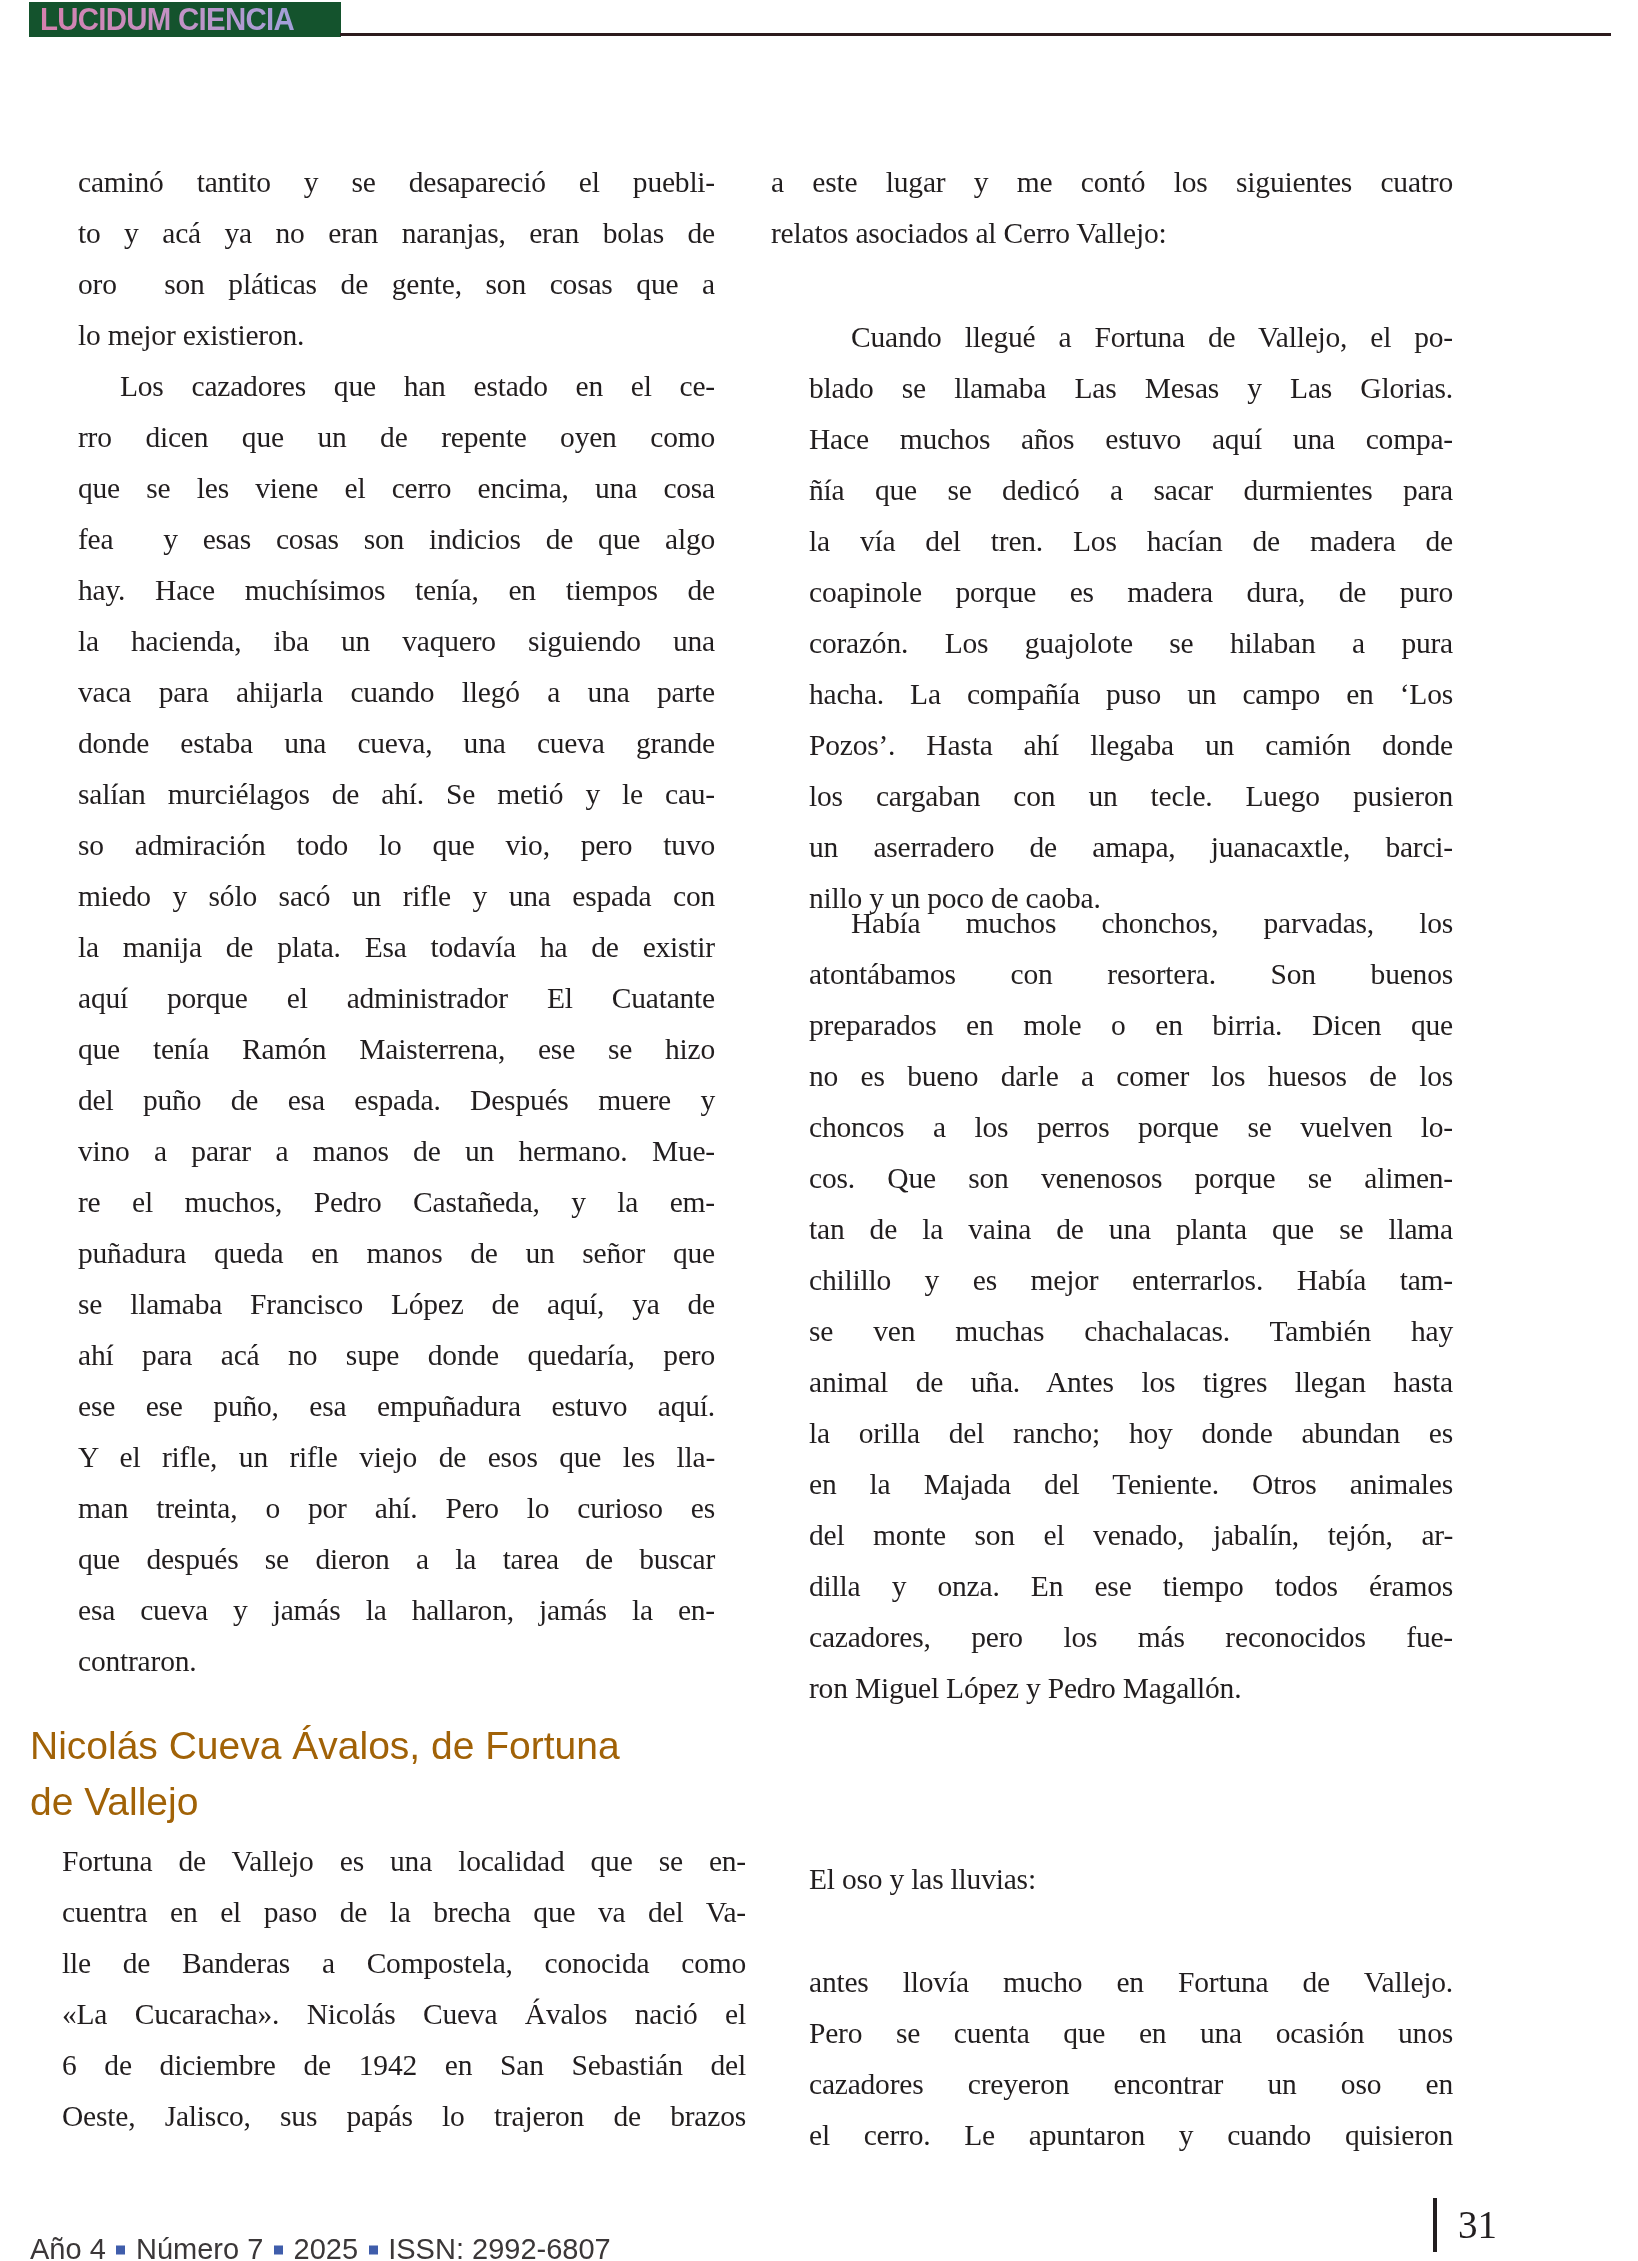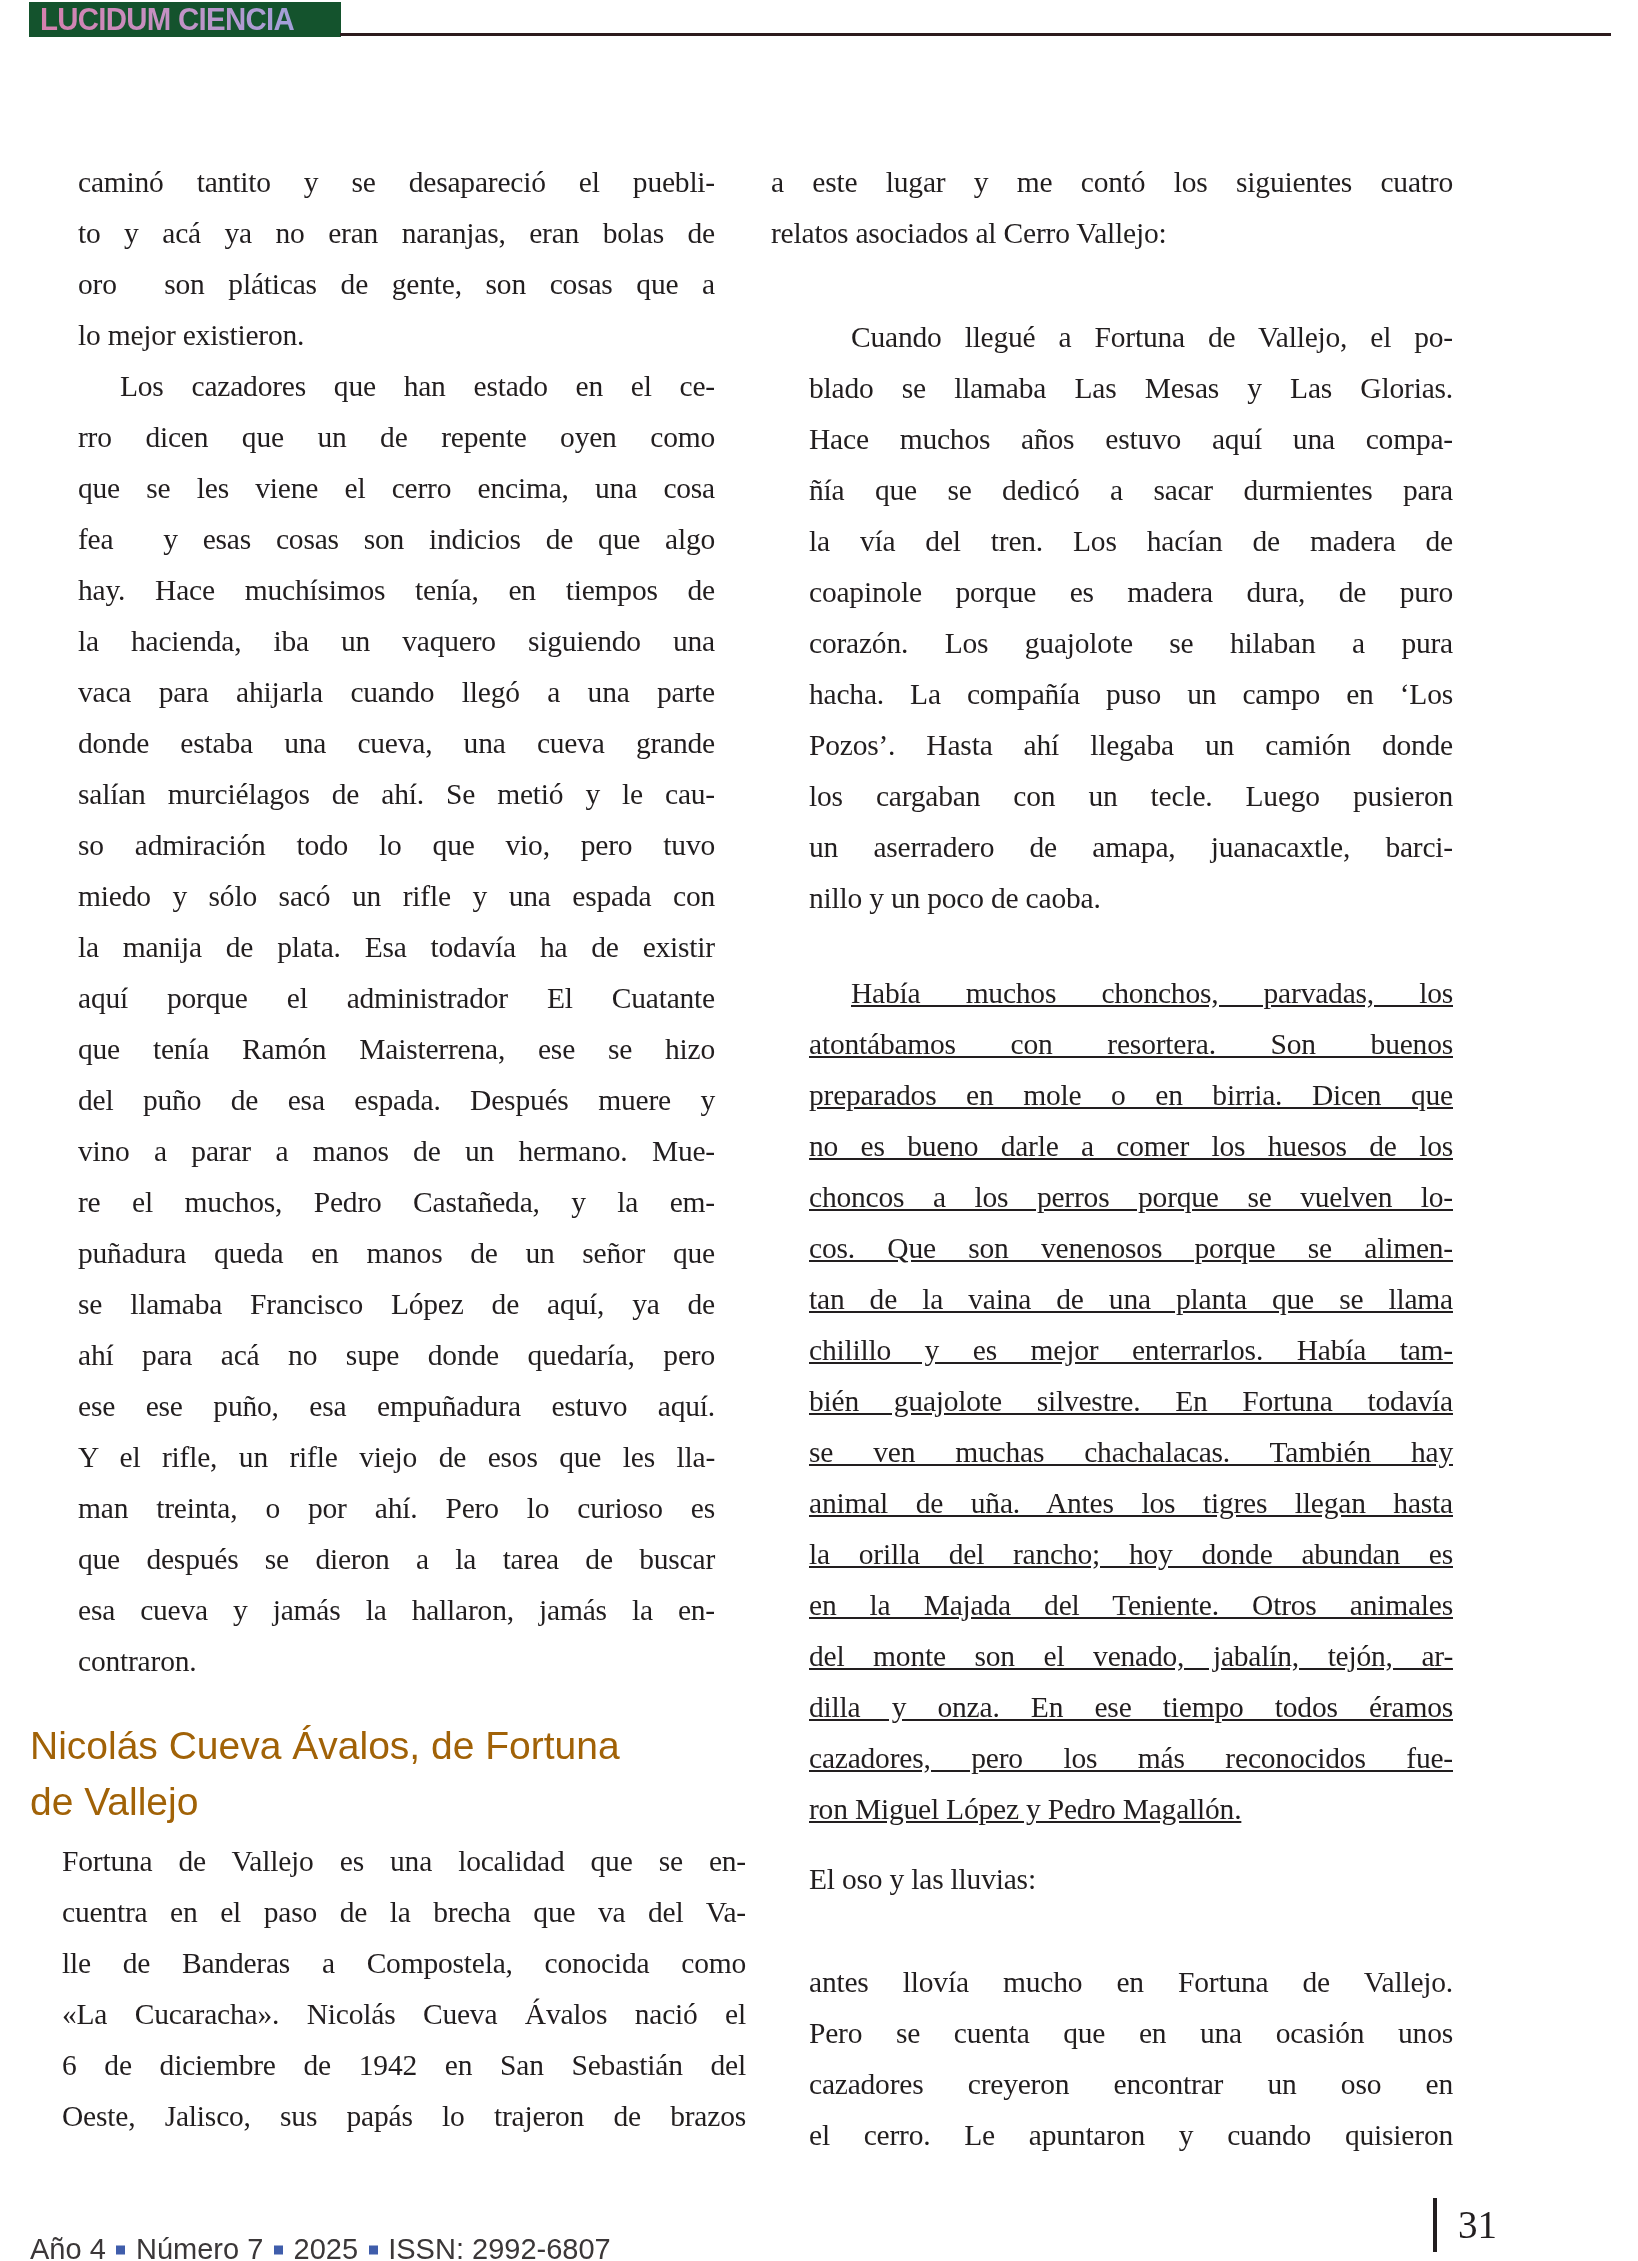--- a/index.html
+++ b/index.html
@@ -21,21 +21,21 @@
   .block{position:absolute;}
   .tl{height:51px;line-height:51px;font-size:29.5px;letter-spacing:-0.2px;
       white-space:nowrap;overflow:visible;}
   .jst{text-align:justify;text-align-last:justify;}
   .ind{text-indent:42px;}
 
   .left-quote   {left:78px;top:157px;width:637px;}
   .left-section {left:30px; top:1836px;width:684px;margin-left:32px;}
   .right-intro  {left:771px;top:157px;width:682px;}
   .right-q1     {left:809px;top:312px;width:644px;}
-  .right-q2     {left:809px;top:968px;width:644px;text-decoration:underline;}
+  .right-q2     {left:809px;top:898px;width:644px;}
   .right-subhead{left:809px;top:1854px;width:644px;}
   .right-closing{left:809px;top:1957px;width:644px;}
 
   .heading{left:30px;top:1718px;width:684px;
            font-family:"Liberation Sans",sans-serif;color:#a16207;}
   .heading .tl{height:56px;line-height:56px;font-size:39px;letter-spacing:0;}
 
   
   .footer{position:absolute;left:30px;top:2192px;width:1361px;
           font-family:"Liberation Sans",sans-serif;color:#3b3738;}
@@ -125,21 +125,20 @@
 
 <div class="block right-q2">
     <div class="tl jst ind">Había muchos chonchos, parvadas, los</div>
     <div class="tl jst">atontábamos con resortera. Son buenos</div>
     <div class="tl jst">preparados en mole o en birria. Dicen que</div>
     <div class="tl jst">no es bueno darle a comer los huesos de los</div>
     <div class="tl jst">choncos a los perros porque se vuelven lo-</div>
     <div class="tl jst">cos. Que son venenosos porque se alimen-</div>
     <div class="tl jst">tan de la vaina de una planta que se llama</div>
     <div class="tl jst">chilillo y es mejor enterrarlos. Había tam-</div>
-    <div class="tl jst">bién guajolote silvestre. En Fortuna todavía</div>
     <div class="tl jst">se ven muchas chachalacas. También hay</div>
     <div class="tl jst">animal de uña. Antes los tigres llegan hasta</div>
     <div class="tl jst">la orilla del rancho; hoy donde abundan es</div>
     <div class="tl jst">en la Majada del Teniente. Otros animales</div>
     <div class="tl jst">del monte son el venado, jabalín, tejón, ar-</div>
     <div class="tl jst">dilla y onza. En ese tiempo todos éramos</div>
     <div class="tl jst">cazadores, pero los más reconocidos fue-</div>
     <div class="tl">ron Miguel López y Pedro Magallón.</div>
   </div>
 

